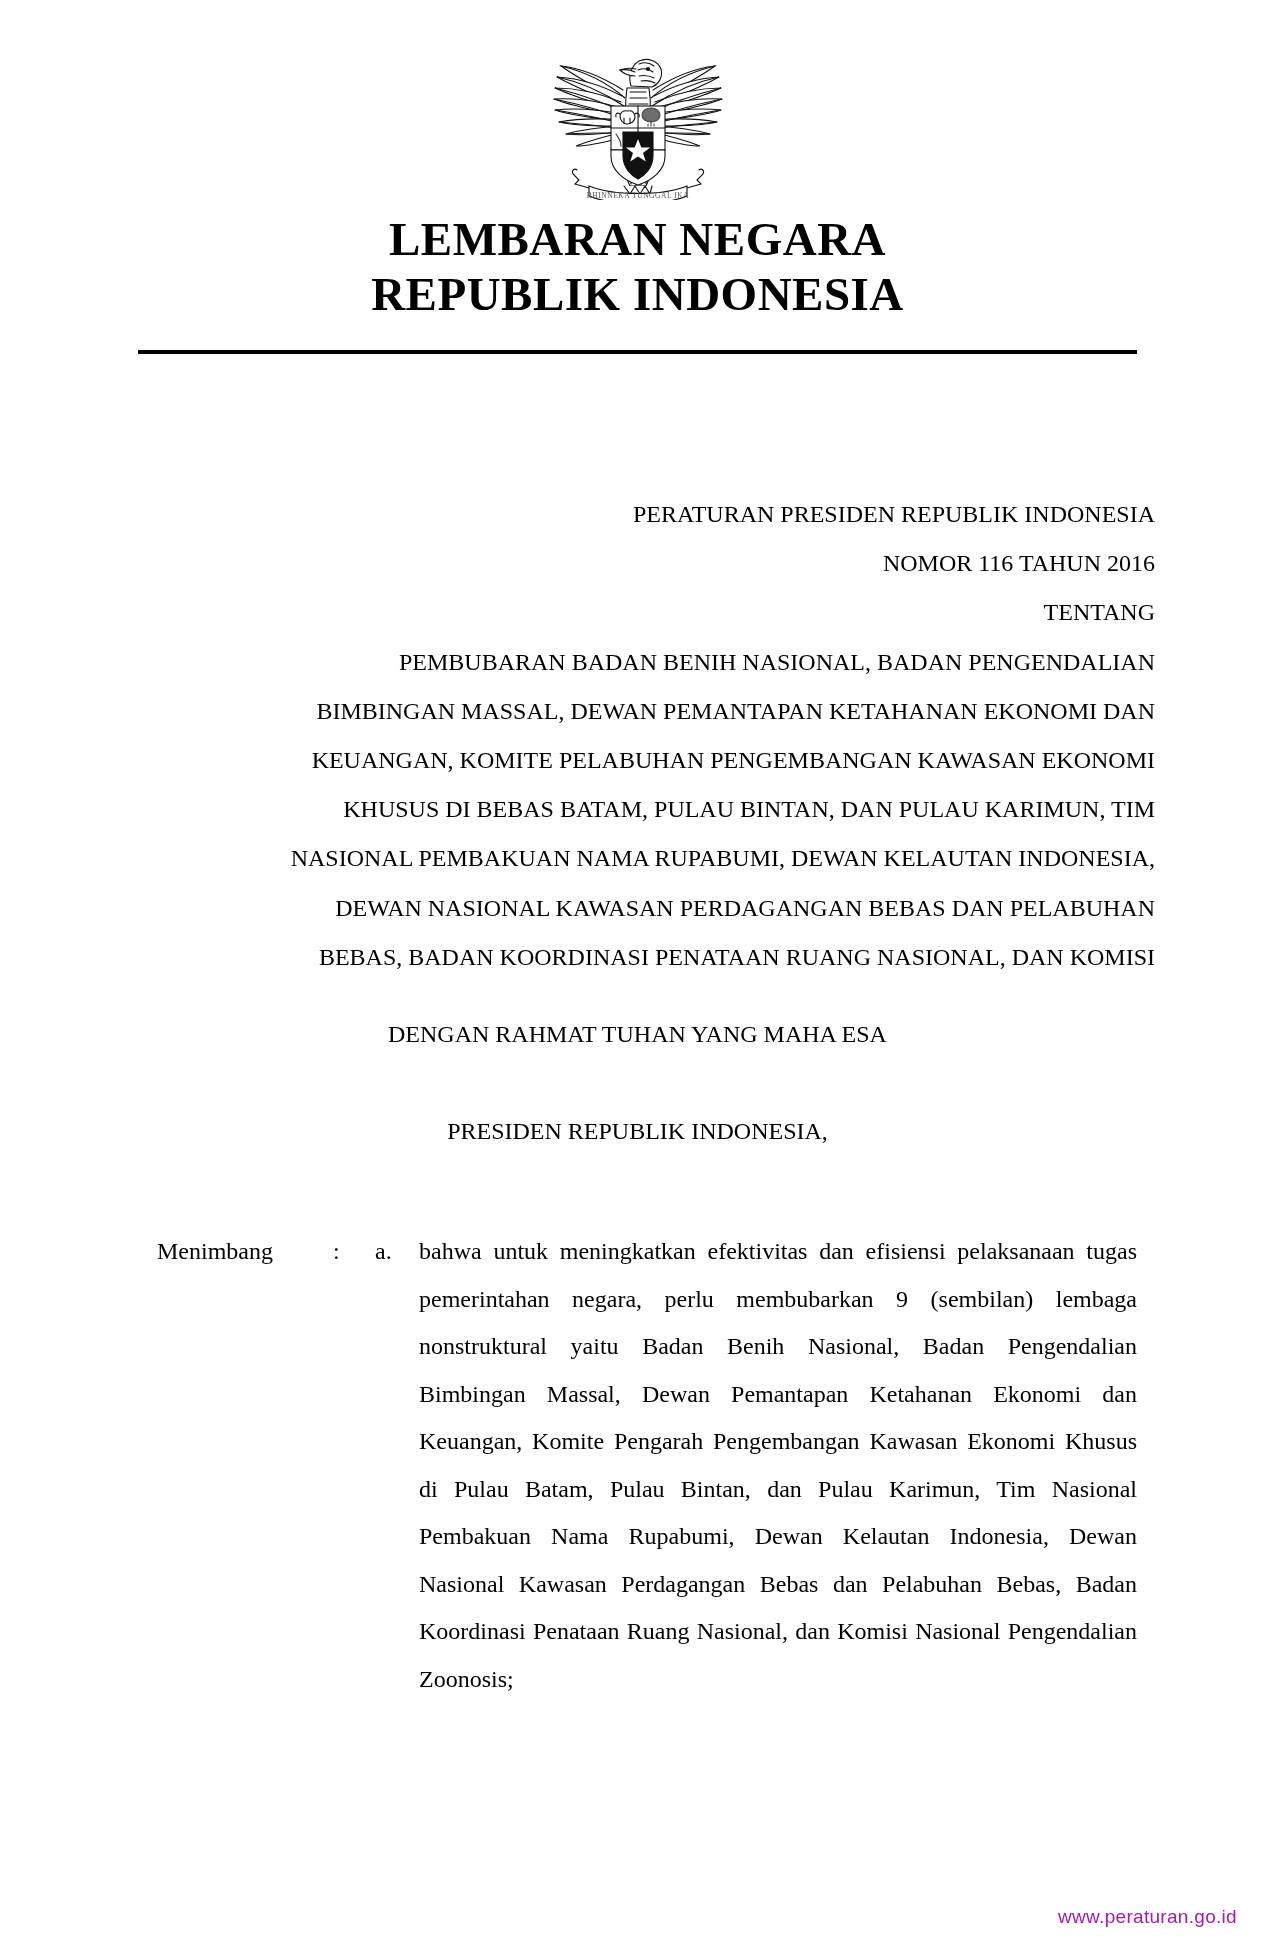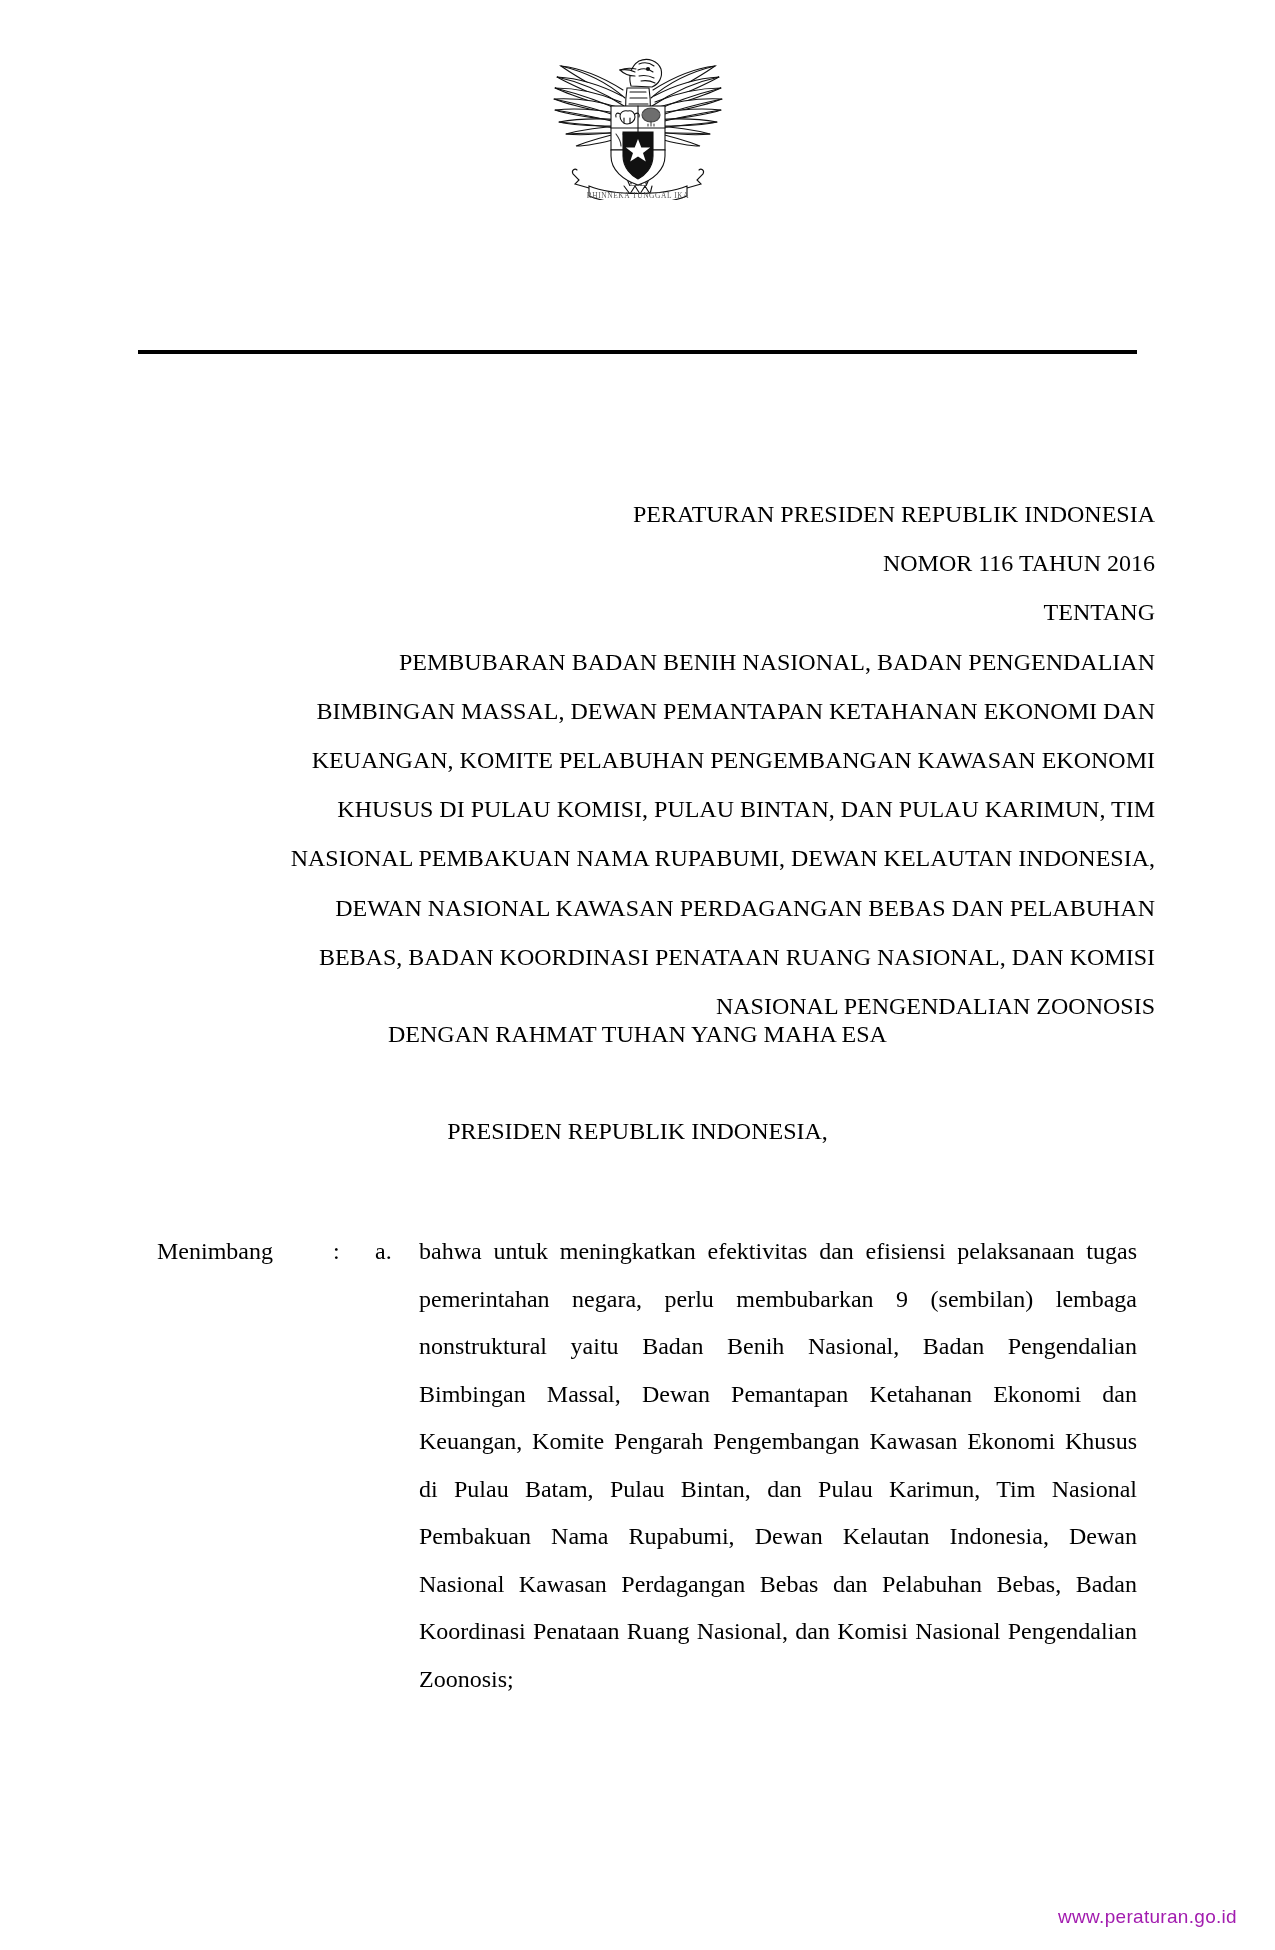--- a/index.html
+++ b/index.html
@@ -225,36 +225,39 @@
         <path d="M107 111 L110.3 119.6 L119.2 119.6 L112 125 L114.8 133.6 L107 128.4 L99.2 133.6 L102 125 L94.8 119.6 L103.7 119.6 Z" fill="#fff" stroke="none"></path>
 
         <path d="M46 142 C44 140 40 142 42 146 L48 152 L44 156 L58 160" fill="#fff"></path>
         <path d="M168 142 C170 140 174 142 172 146 L166 152 L170 156 L156 160" fill="#fff"></path>
         <path d="M58 158 C82 168 132 168 156 158 L156 168 C132 178 82 178 58 168 Z" fill="#fff"></path>
         <text x="107" y="170" font-family="'Liberation Serif', serif" font-size="7.4" fill="#555" text-anchor="middle" stroke="none" letter-spacing="0.6">BHINNEKA TUNGGAL IKA</text>
       </g>
     </svg>
   </div>
 
+  <div class="masthead">
+    <span class="line">LEMBARAN NEGARA</span>
+    <span class="line">REPUBLIK INDONESIA</span>
+  </div>
 
   <div class="rule"></div>
 
 
   <div class="title-block">
     <span class="tline">PERATURAN PRESIDEN REPUBLIK INDONESIA</span>
     <span class="tline">NOMOR 116 TAHUN 2016</span>
     <span class="tline">TENTANG</span>
     <span class="tline">PEMBUBARAN BADAN BENIH NASIONAL, BADAN PENGENDALIAN</span>
     <span class="tline">BIMBINGAN MASSAL, DEWAN PEMANTAPAN KETAHANAN EKONOMI DAN</span>
     <span class="tline">KEUANGAN, KOMITE PELABUHAN PENGEMBANGAN KAWASAN EKONOMI</span>
-    <span class="tline">KHUSUS DI PULAU KOMISI, PULAU BINTAN, DAN PULAU KARIMUN, TIM</span>
+    <span class="tline">KHUSUS DI BEBAS BATAM, PULAU BINTAN, DAN PULAU KARIMUN, TIM</span>
     <span class="tline">NASIONAL PEMBAKUAN NAMA RUPABUMI, DEWAN KELAUTAN INDONESIA,</span>
     <span class="tline">DEWAN NASIONAL KAWASAN PERDAGANGAN BEBAS DAN PELABUHAN</span>
     <span class="tline">BEBAS, BADAN KOORDINASI PENATAAN RUANG NASIONAL, DAN KOMISI</span>
-    <span class="tline">NASIONAL PENGENDALIAN ZOONOSIS</span>
   </div>
 
   <div class="preamble">
     <span class="pline">DENGAN RAHMAT TUHAN YANG MAHA ESA</span>
     <span class="pline second">PRESIDEN REPUBLIK INDONESIA,</span>
   </div>
 
   <div class="clause">
     <div class="clause-grid">
       <div class="clause-label">Menimbang</div>

